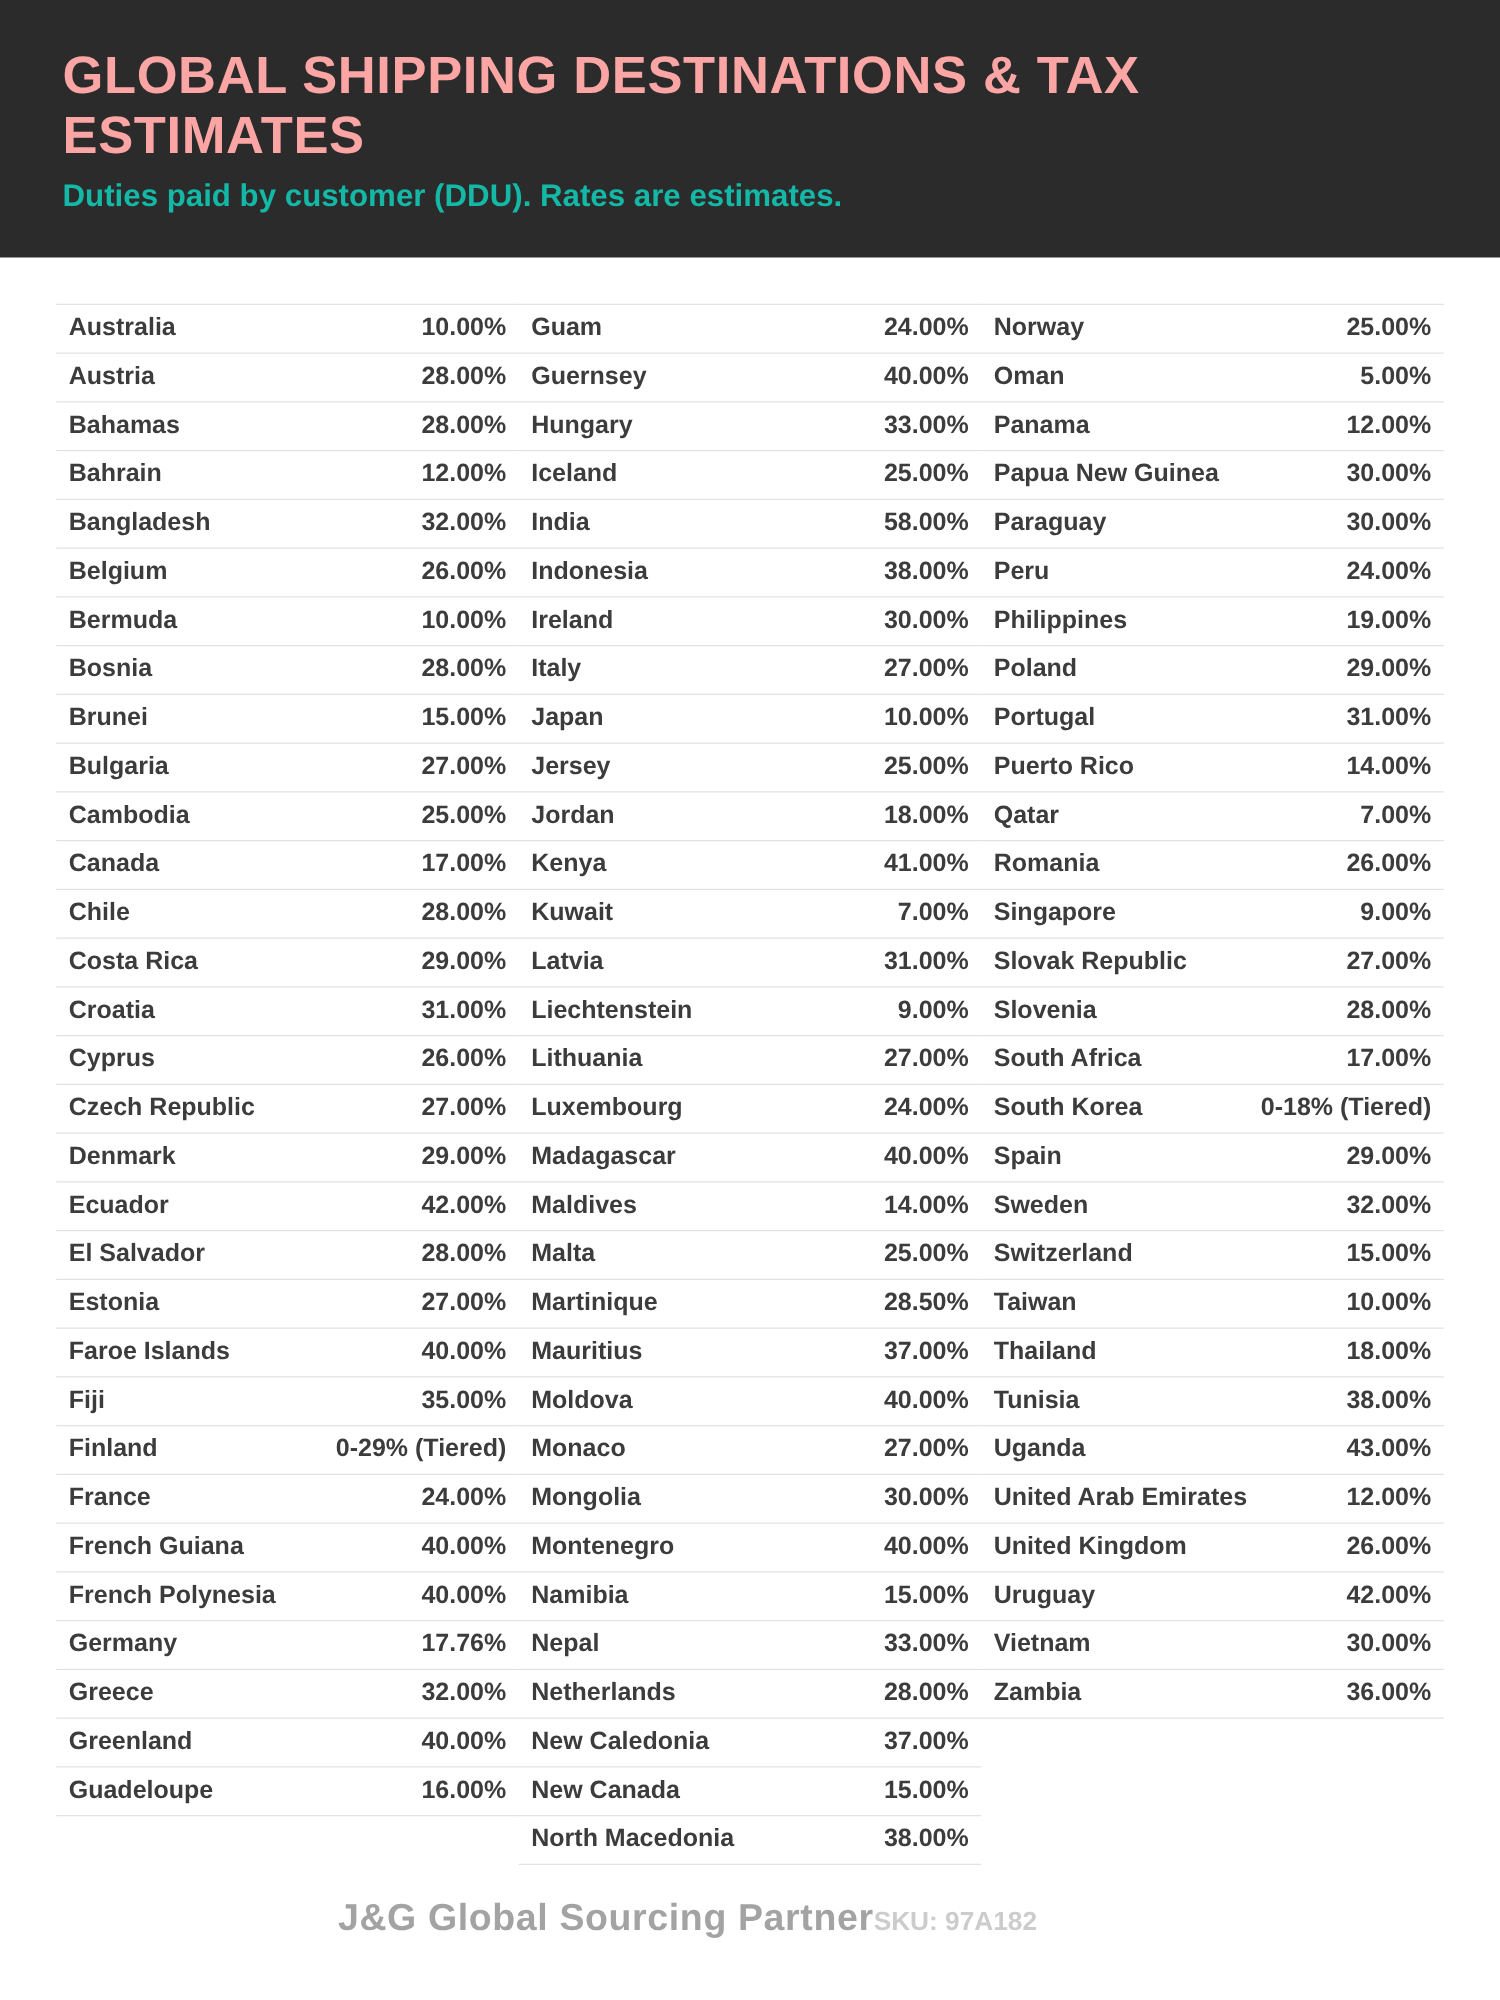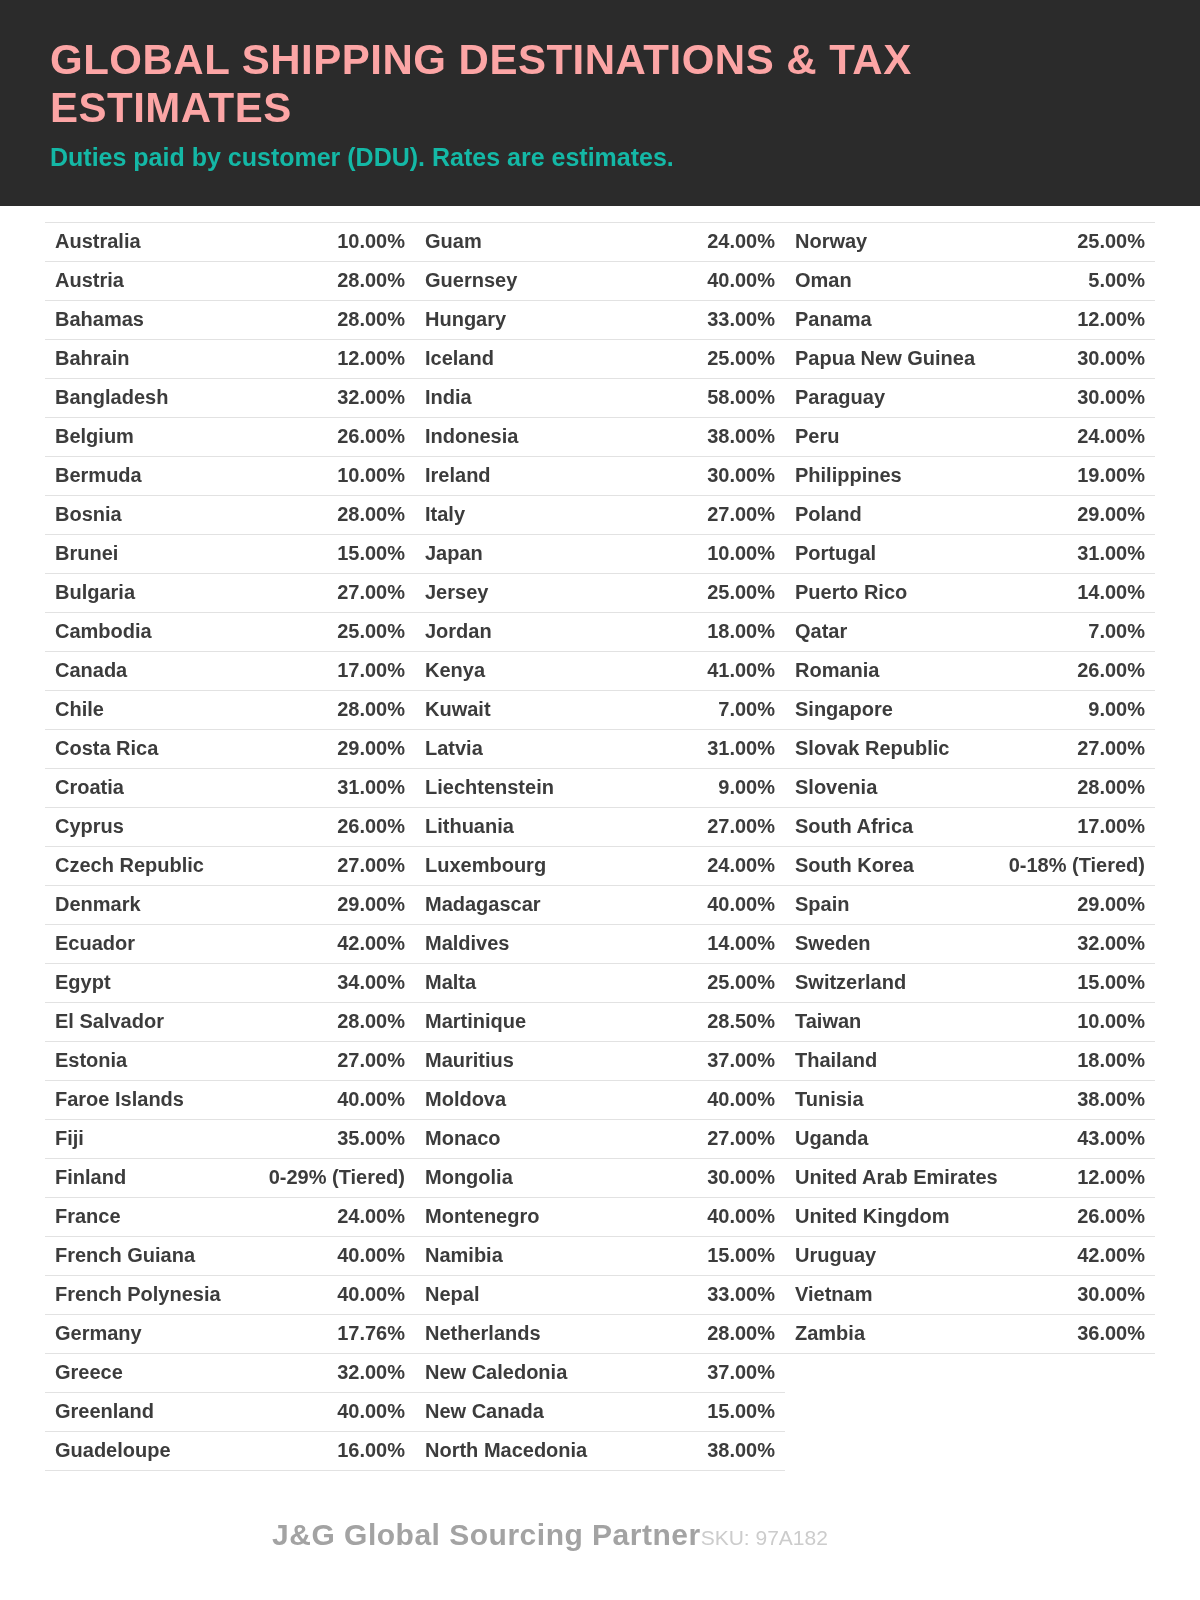--- a/index.html
+++ b/index.html
@@ -21,21 +21,21 @@
     letter-spacing:0.5px;
     line-height:1.15;
   }
   .subtitle {
     color:#14b8a6;
     font-size:25px;
     font-weight:700;
     margin-top:10px;
   }
   .content {
-    padding:16px 45px 0 45px;
+    padding:37px 45px 0 45px;
     display:flex;
     justify-content:space-between;
   }
   .col {
     flex:1;
     border-top:1px solid #e2e2e2;
   }
   .row {
     display:flex;
     justify-content:space-between;
@@ -68,21 +68,21 @@
   }
   .brand {
     color:#a3a3a3;
     font-size:30px;
     font-weight:800;
     letter-spacing:0.5px;
   }
   .sku {
     color:#cccccc;
     font-size:21px;
-    font-weight:400;
+    font-weight:700;
     margin-right:100px;
   }
 </style>
 </head>
 <body>
 
 <div class="page">
 
   <header class="header">
     <h1 class="title">GLOBAL SHIPPING DESTINATIONS &amp; TAX ESTIMATES</h1>
@@ -181,24 +181,20 @@
         <div class="row">
           <span class="country">Denmark</span>
           <span class="rate">29.00%</span>
         </div>
 
         <div class="row">
           <span class="country">Ecuador</span>
           <span class="rate">42.00%</span>
         </div>
 
-        <div class="row">
-          <span class="country">Egypt</span>
-          <span class="rate">34.00%</span>
-        </div>
 
         <div class="row">
           <span class="country">El Salvador</span>
           <span class="rate">28.00%</span>
         </div>
 
         <div class="row">
           <span class="country">Estonia</span>
           <span class="rate">27.00%</span>
         </div>

